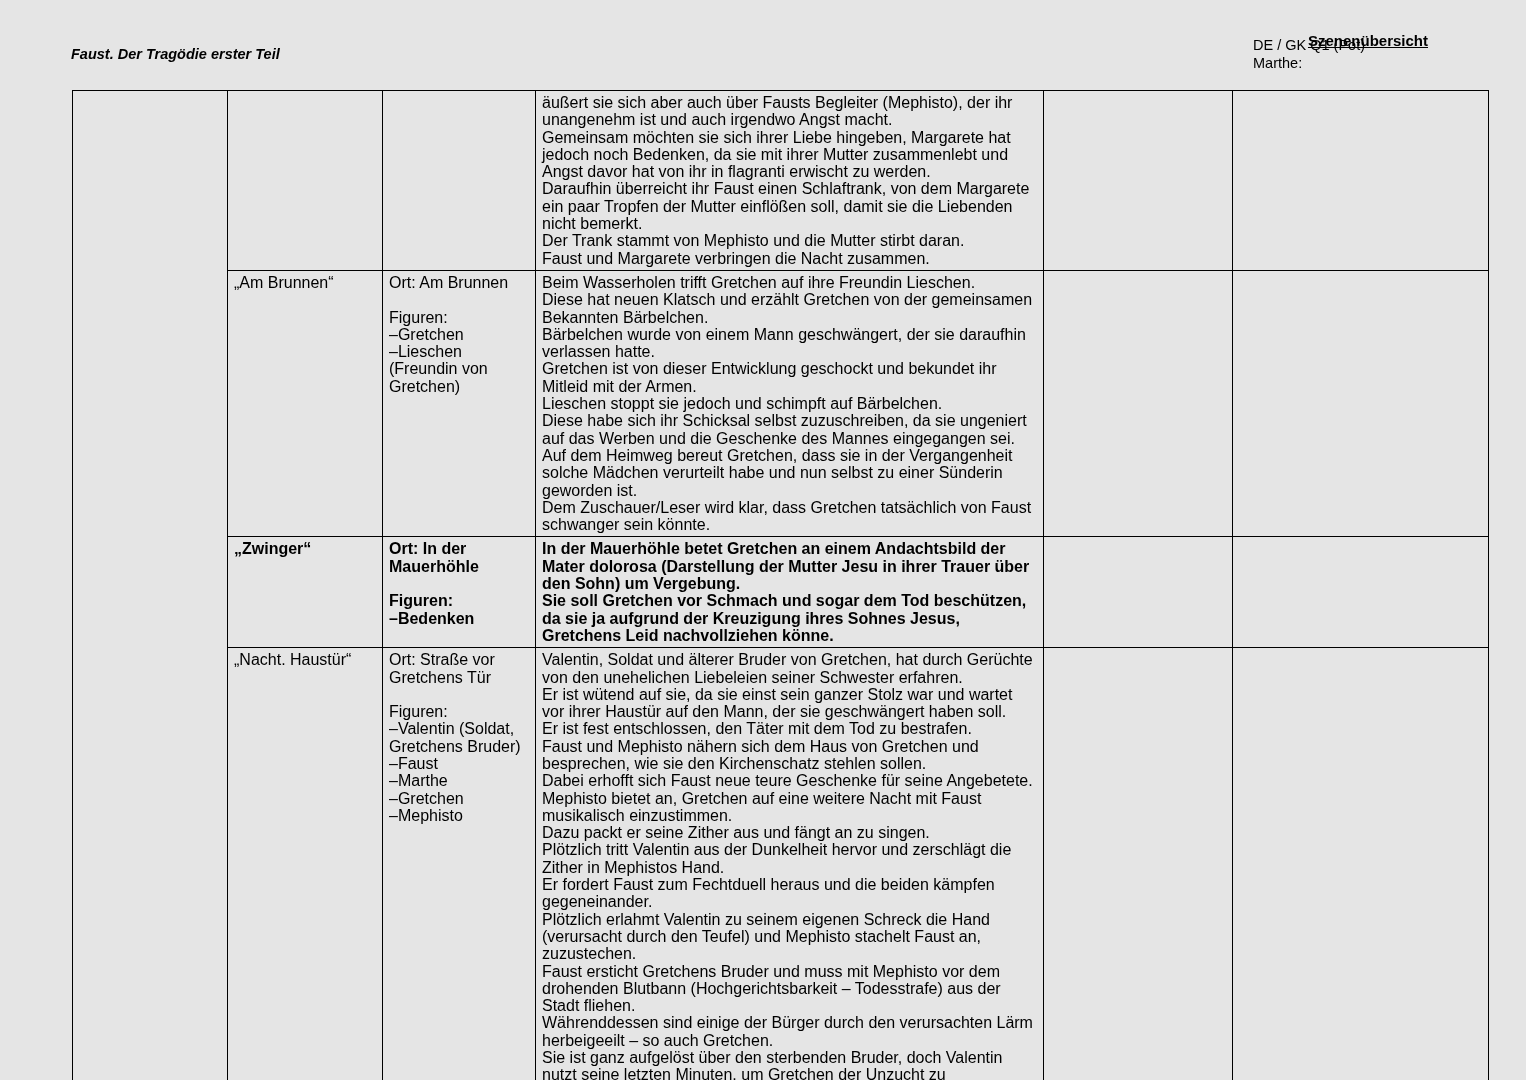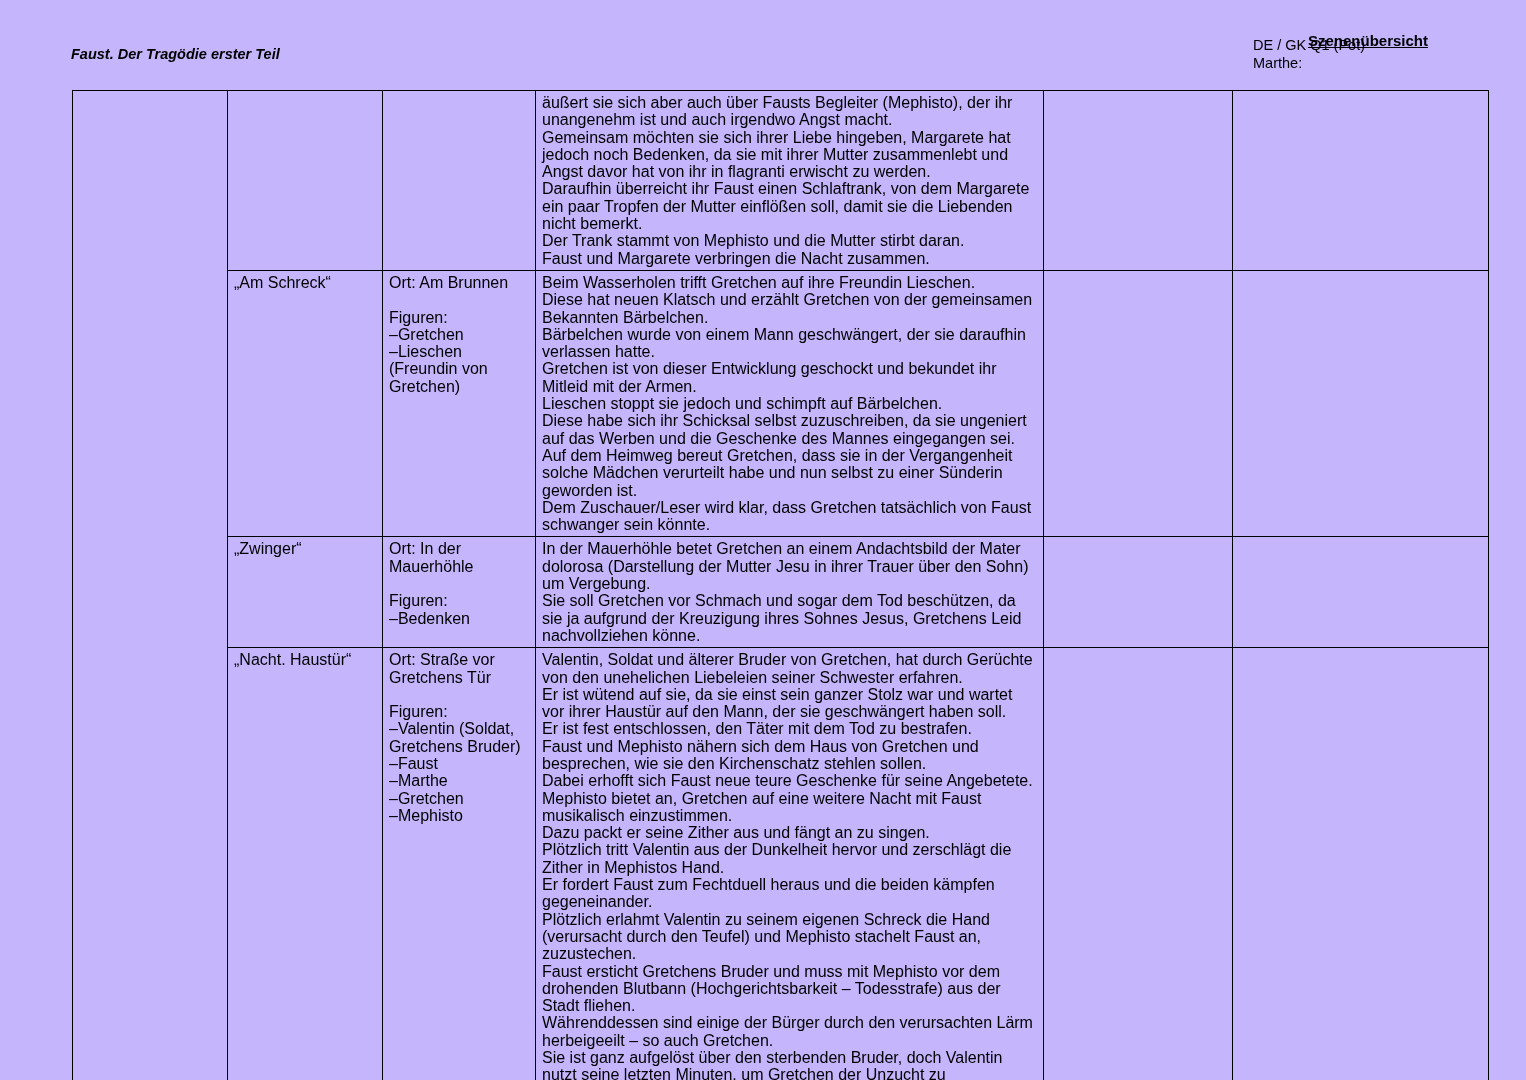--- a/index.html
+++ b/index.html
@@ -1,18 +1,18 @@
 <!DOCTYPE html>
 <html><head>
 <meta charset="utf-8">
 <style>
   * { margin:0; padding:0; box-sizing:border-box; }
   html,body { width:1526px; height:1080px; background:#ffffff; overflow:hidden; }
   body { font-family:"Liberation Sans", sans-serif; color:#000; }
-  .page { position:relative; width:1526px; height:1080px; background:#c4b5fd; }
+  .page { position:relative; width:1526px; height:1080px; background:#e5e5e5; }
 
   .header-left {
     position:absolute; left:71px; top:46px;
     font-size:14.5px; font-weight:bold; font-style:italic;
     white-space:nowrap;
   }
   .header-center {
     position:absolute; left:0; top:32px; width:1428px;
     text-align:right; font-size:15px; font-weight:bold;
     text-decoration:underline;
@@ -30,21 +30,21 @@
   table.scene-table td {
     border:1px solid #000;
     vertical-align:top;
     padding:3px 6px 3px 6px;
     white-space:pre-wrap;
     word-wrap:break-word;
   }
   td.col-chapter { }
   tr.row-0 { height:171px; }
   tr.row-1 { height:243px; }
-  tr.row-2 { height:86px; }
+  tr.row-2 { height:86px;font-weight:bold; }
   tr.row-3 { height:385px; }
 </style>
 </head>
 <body>
 
 <div class="page">
 
   <div class="header-left">Faust. Der Tragödie erster Teil</div>
 
   <div class="header-center">Szenenübersicht</div>
@@ -71,21 +71,21 @@
         <td>äußert sie sich aber auch über Fausts Begleiter (Mephisto), der ihr unangenehm ist und auch irgendwo Angst macht.
 Gemeinsam möchten sie sich ihrer Liebe hingeben, Margarete hat jedoch noch Bedenken, da sie mit ihrer Mutter zusammenlebt und Angst davor hat von ihr in flagranti erwischt zu werden.
 Daraufhin überreicht ihr Faust einen Schlaftrank, von dem Margarete ein paar Tropfen der Mutter einflößen soll, damit sie die Liebenden nicht bemerkt.
 Der Trank stammt von Mephisto und die Mutter stirbt daran.
 Faust und Margarete verbringen die Nacht zusammen.</td>
         <td></td>
         <td></td>
       </tr>
 
       <tr class="row-1">
-        <td>„Am Schreck“</td>
+        <td>„Am Brunnen“</td>
         <td>Ort: Am Brunnen
 
 Figuren:
 –Gretchen
 –Lieschen (Freundin von Gretchen)</td>
         <td>Beim Wasserholen trifft Gretchen auf ihre Freundin Lieschen.
 Diese hat neuen Klatsch und erzählt Gretchen von der gemeinsamen Bekannten Bärbelchen.
 Bärbelchen wurde von einem Mann geschwängert, der sie daraufhin verlassen hatte.
 Gretchen ist von dieser Entwicklung geschockt und bekundet ihr Mitleid mit der Armen.
 Lieschen stoppt sie jedoch und schimpft auf Bärbelchen.

